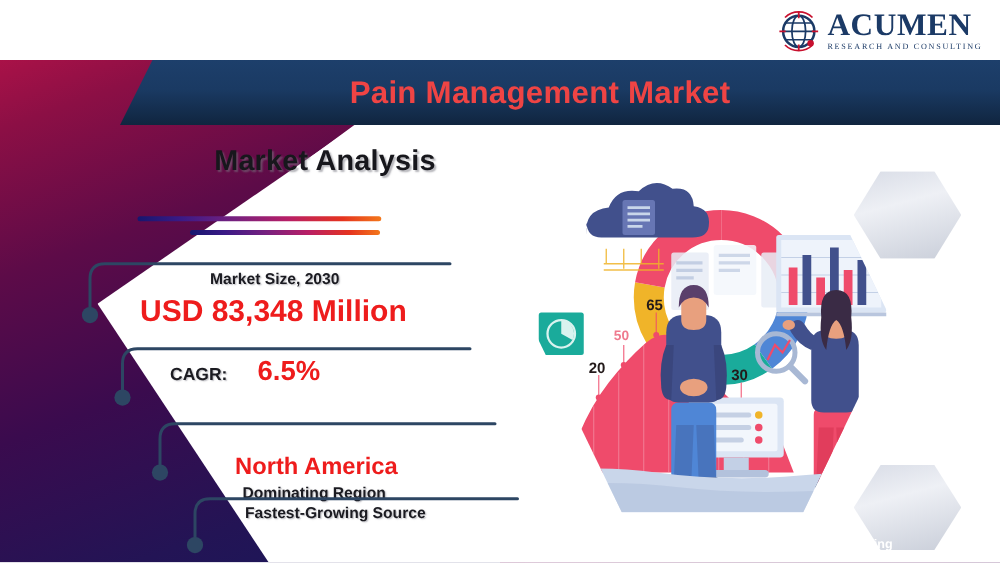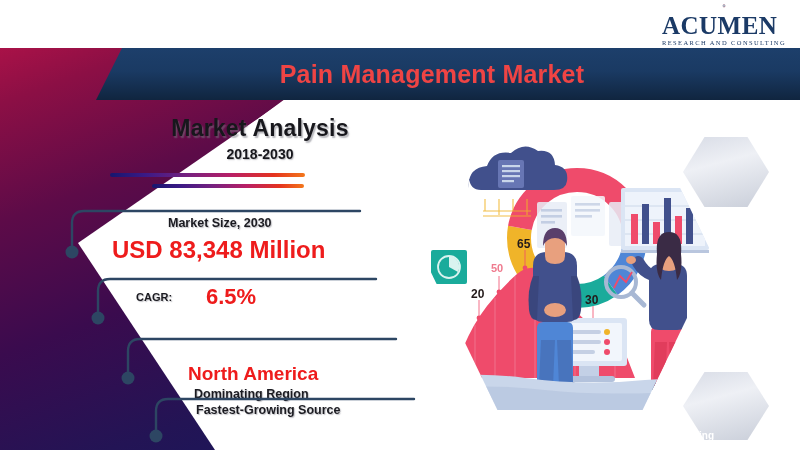--- a/index.html
+++ b/index.html
@@ -23,21 +23,21 @@
   .hexwrap{position:absolute;left:425px;top:110px;width:290px;height:300px;}
   .hex-white{position:absolute;inset:0;background:#ffffff;
     clip-path:polygon(25% 0%,75% 0%,100% 50%,75% 100%,25% 100%,0% 50%);}
 
   .hex-deco{position:absolute;background:linear-gradient(165deg,#d8dce6 0%,#eef0f5 38%,#c9ced9 100%);
     clip-path:polygon(25% 0%,75% 0%,100% 50%,75% 100%,25% 100%,0% 50%);}
   .hex-tr{left:683px;top:137px;width:86px;height:70px;}
   .hex-br{left:683px;top:372px;width:86px;height:68px;}
 
   
-  .logo{position:absolute;right:14px;top:4px;height:42px;display:flex;align-items:center;gap:5px;flex-direction:column;}
+  .logo{position:absolute;right:14px;top:4px;height:42px;display:flex;align-items:center;gap:5px;}
   .logo-txt{display:flex;flex-direction:column;line-height:1;}
   .logo-name{font-family:"Liberation Serif",serif;font-weight:700;font-size:25px;letter-spacing:.5px;color:#1b3a66;}
   .logo-sub{font-family:"Liberation Serif",serif;font-size:6.5px;letter-spacing:1.4px;color:#1b3a66;margin-top:2px;}
 
   .banner{position:absolute;left:96px;top:48px;width:704px;height:52px;
     background:linear-gradient(180deg,#1d3f6b 0%,#1a3a63 45%,#10253f 100%);
     clip-path:polygon(26px 0,704px 0,704px 52px,0 52px);}
   .banner-title{position:absolute;left:80px;top:48px;width:704px;height:52px;
     display:flex;align-items:center;justify-content:center;
     color:#ef4444;font-size:25px;font-weight:700;letter-spacing:.2px;}
@@ -54,21 +54,21 @@
   .gbar1{left:110px;top:173px;width:195px;}
   .gbar2{left:152px;top:184px;width:152px;}
   .conn{position:absolute;}
   .conn svg{display:block;}
   .lbl{position:absolute;font-size:12.5px;font-weight:700;color:#1b1b21;
     text-shadow:1px 1px 1.1px rgba(130,130,140,.5);white-space:nowrap;}
   .val{position:absolute;font-weight:700;color:#ee1c1c;white-space:nowrap;}
 
   .r1-lbl{left:168px;top:216px;}
   .r1-val{left:112px;top:236px;font-size:24px;}
-  .r2-lbl{left:136px;top:291px;font-size:11px;}
+  .r2-lbl{left:136px;top:291px;font-size:14px;}
   .r2-val{left:206px;top:284px;font-size:22px;}
   .r3-lbl{left:194px;top:343px;margin-top:44px;}
   .r3-val{left:188px;top:363px;font-size:19px;}
   .r4-lbl{left:196px;top:403px;}
   .r4-val{left:224px;top:422px;font-size:19px;}
 
   .source{position:absolute;left:508px;top:430px;color:#fff;font-size:10px;font-weight:700;letter-spacing:.1px;}
 
   
   .illo{position:absolute;left:425px;top:110px;width:290px;height:300px;}
@@ -253,21 +253,20 @@
     <span class="logo-txt">
       <span class="logo-name">ACUMEN</span>
       <span class="logo-sub">RESEARCH AND CONSULTING</span>
     </span>
   </div>
 
   <div class="banner"></div>
   <div class="banner-title">Pain Management Market</div>
 
   <div class="ma-title">Market Analysis</div>
-  <div class="ma-years">2018-2030</div>
   <div class="gbar gbar1"></div>
   <div class="gbar gbar2"></div>
 
   <div class="conn" style="left:62px;top:208px;">
     <svg width="300" height="54" viewBox="0 0 300 54">
       <path d="M298 3 H22 q-12 0 -12 12 V40" fill="none" stroke="#2d4663" stroke-width="2.4" stroke-linecap="round"></path>
       <circle cx="10" cy="44" r="6.5" fill="#2d4663"></circle>
     </svg>
   </div>
   <div class="lbl r1-lbl">Market Size, 2030</div>

